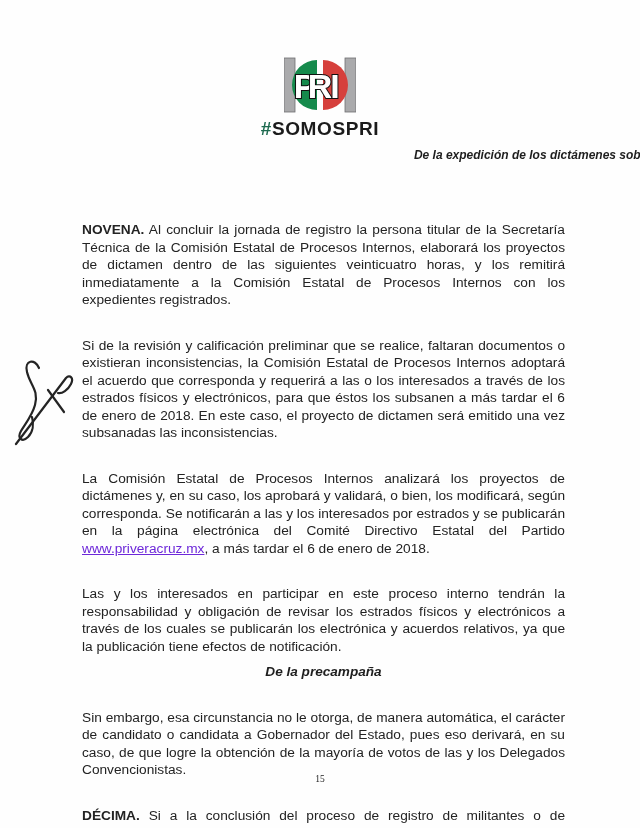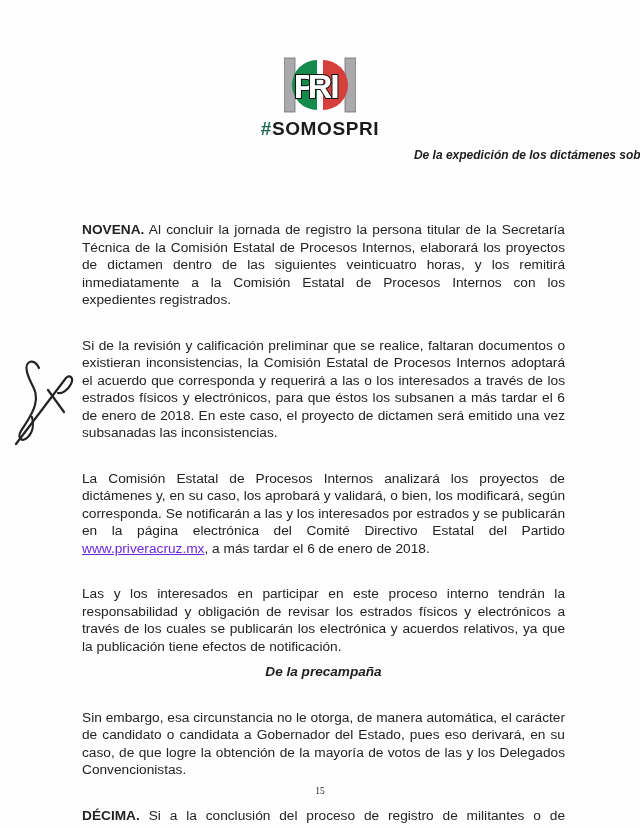--- a/index.html
+++ b/index.html
@@ -76,21 +76,21 @@
   }
   .signature {
     position: absolute;
     top: 352px;
     left: 4px;
     width: 70px;
     height: 96px;
   }
   .page-number {
     position: absolute;
-    bottom: 32px;
+    bottom: 44px;
     left: 0;
     width: 100%;
     text-align: center;
     font-size: 9.5px;
     font-weight: normal;
     color: #1a1a1a;
     font-family: "Liberation Serif", serif;
   }
 </style>
 </head>

